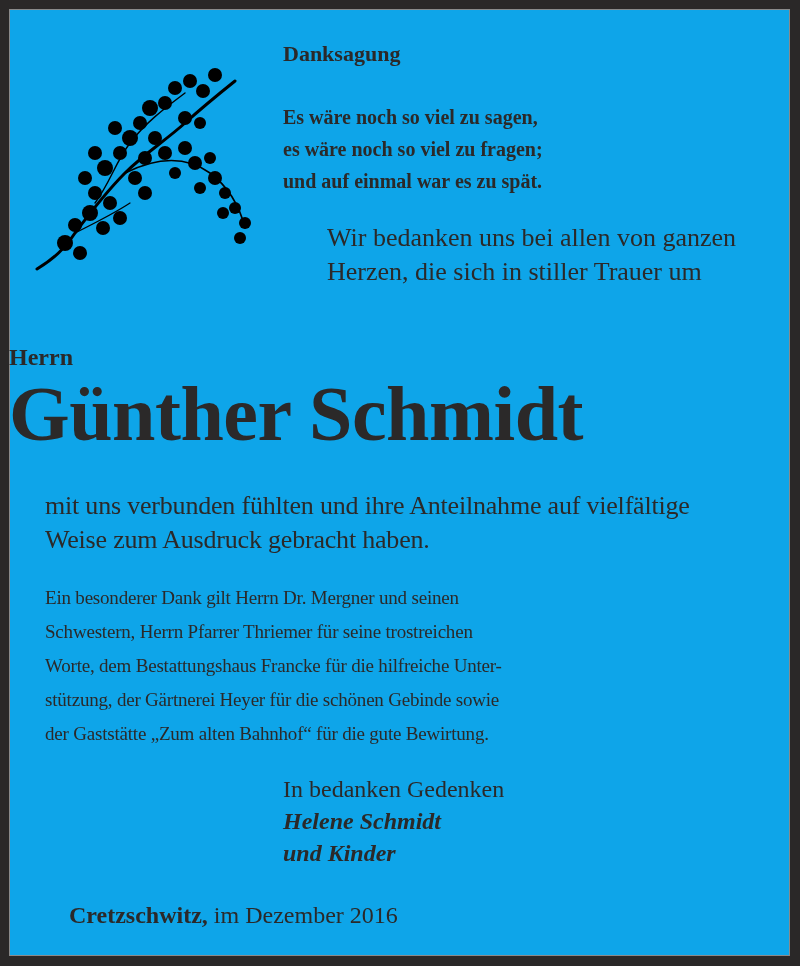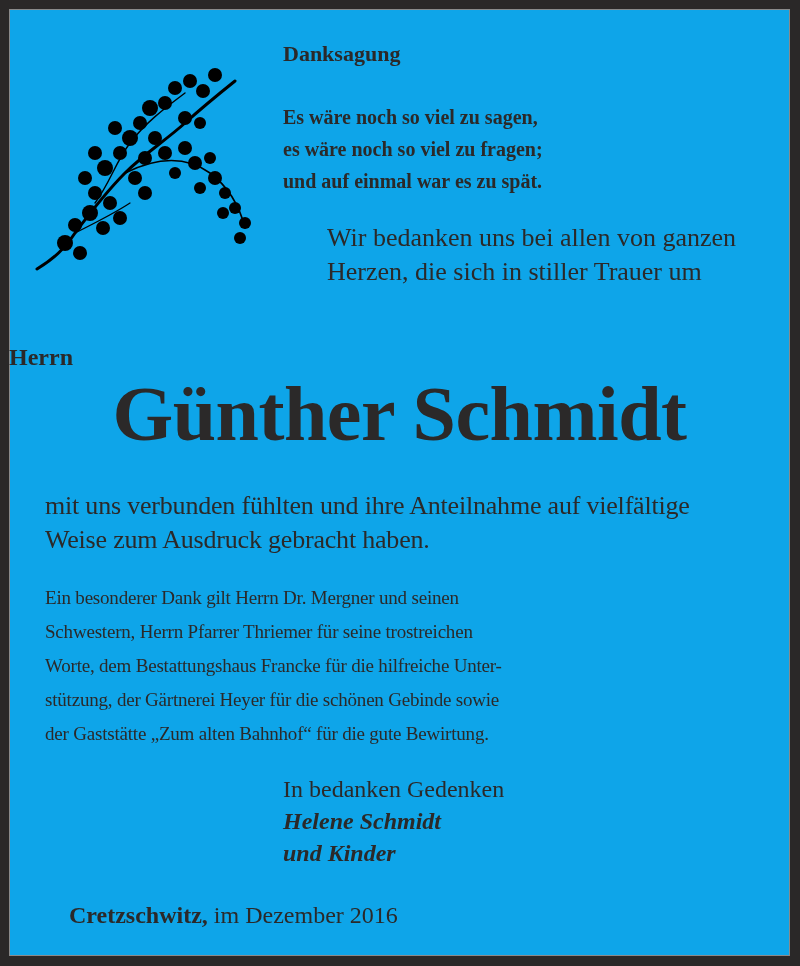--- a/index.html
+++ b/index.html
@@ -17,21 +17,21 @@
     width: 781px; height: 947px;
     background: #0ea5e9;
     box-shadow: inset 0 0 0 1px #8a8a8a;
   }
   .abs { position: absolute; white-space: nowrap; }
   .branch { position: absolute; left: 26px; top: 54px; width: 234px; height: 210px; }
   .heading { left: 274px; top: 32px; font-size: 22px; font-weight: bold; }
   .poem { left: 274px; top: 92px; font-size: 20px; line-height: 32px; font-weight: bold; }
   .intro { left: 274px; top: 212px; font-size: 26px; line-height: 34px; margin-left: 44px; }
   .salut { left: 0; width: 781px; text-align: left; top: 335px; font-size: 24px; font-weight: bold; }
-  .name { left: 0; width: 781px; text-align: center; top: 360px; font-size: 78px; font-weight: bold; letter-spacing: -0.5px; }
+  .name { left: 0; width: 781px; text-align: left; top: 360px; font-size: 78px; font-weight: bold; letter-spacing: -0.5px; }
   .p1 { left: 36px; top: 480px; font-size: 26px; line-height: 34px; letter-spacing: -0.2px; }
   .p2 { left: 36px; top: 572px; font-size: 19px; line-height: 34px; letter-spacing: -0.2px; }
   .sign { left: 274px; top: 764px; font-size: 24px; line-height: 32px; }
   .sign .b { font-weight: bold; font-style: italic; }
   .place { left: 36px; top: 893px; font-size: 24px; }
   .place .b { font-weight: bold; margin-left: 24px; }
   .line { display: block; }
 </style>
 </head>
 <body>

